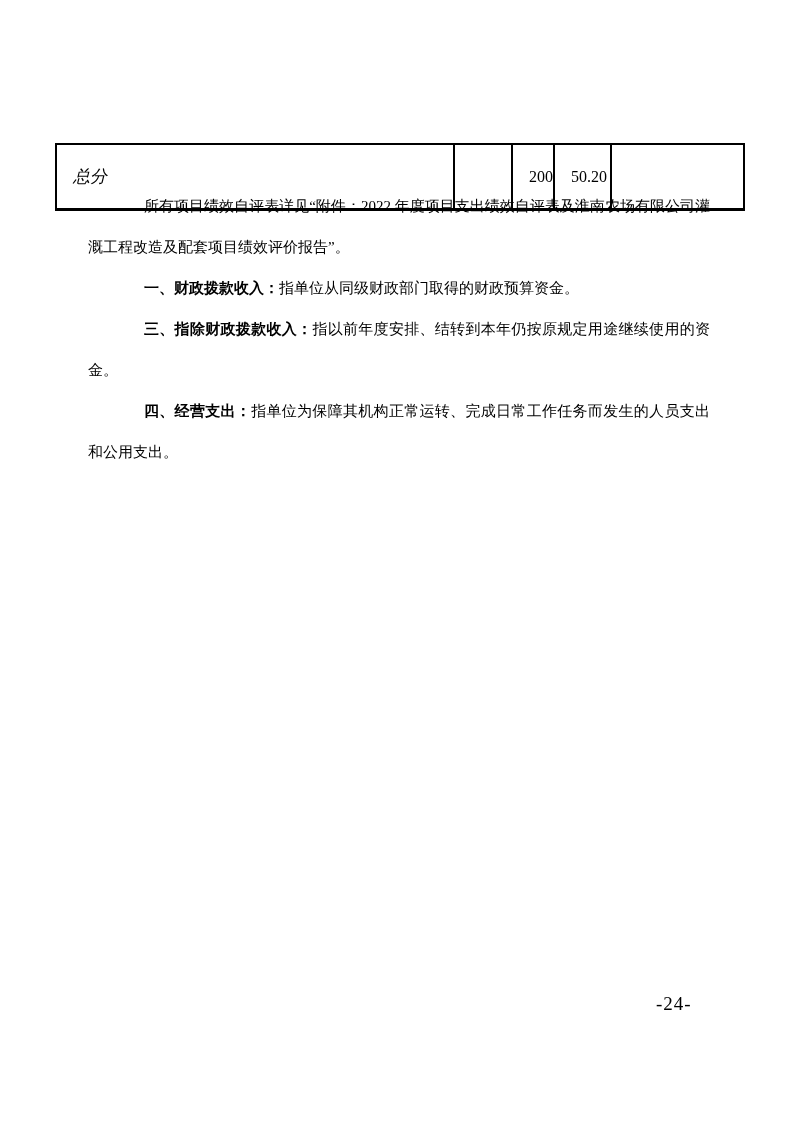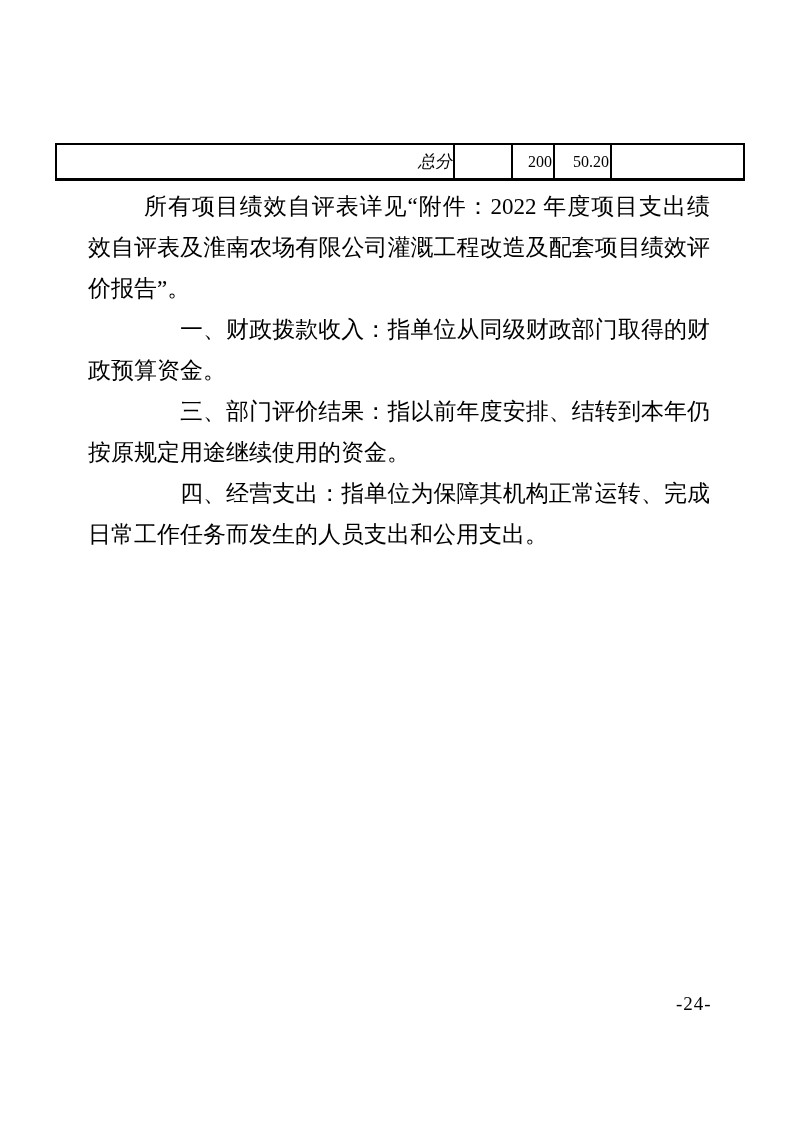--- a/index.html
+++ b/index.html
@@ -19,49 +19,49 @@
     left: 55px;
     top: 143px;
     width: 688px;
     border-collapse: collapse;
     table-layout: fixed;
   }
   .score-table td {
     border: 2px solid #000;
     border-bottom: 3px solid #000;
     height: 31px;
-    padding: 1px;
-    text-align: right;
+    padding: 16px;
+    text-align: left;
     vertical-align: middle;
     font-size: 16px;
     overflow: hidden;
     white-space: nowrap;
   }
   .score-table td.cell-label { font-style: italic; font-size: 17px; }
   
   .body-text {
     position: absolute;
     left: 88px;
     top: 186px;
     width: 622px;
-    font-size: 23px;
+    font-size: 15px;
     line-height: 41px;
     text-align: justify;
   }
   .body-text p { margin: 0; text-indent: 56px; }
   .bold { font-weight: bold; }
-  .term { font-weight: normal; margin-left: 36px; }
+  .term { font-weight: bold; }
   .heading-part {
     font-weight: bold;
     font-family: "Liberation Sans", "DejaVu Sans", sans-serif;
   }
   
   .page-number {
     position: absolute;
-    left: 676px;
+    left: 656px;
     top: 993px;
     font-size: 19px;
     letter-spacing: 1px;
   }
 </style>
 </head>
 <body>
 
 <div class="page">
 
@@ -81,19 +81,19 @@
         <td>50.20</td>
         <td></td>
       </tr>
     </tbody>
   </table>
 
   <div class="body-text">
     <p>所有项目绩效自评表详见“附件：2022 年度项目支出绩效自评表及淮南农场有限公司灌溉工程改造及配套项目绩效评价报告”。</p>
 
     <p><span class="term">一、财政拨款收入：</span><span>指单位从同级财政部门取得的财政预算资金。</span></p>
-    <p><span class="term">三、部门评价结果：</span><span>指以前年度安排、结转到本年仍按原规定用途继续使用的资金。</span></p>
+    <p><span class="term">三、指除财政拨款收入：</span><span>指以前年度安排、结转到本年仍按原规定用途继续使用的资金。</span></p>
     <p><span class="term">四、经营支出：</span><span>指单位为保障其机构正常运转、完成日常工作任务而发生的人员支出和公用支出。</span></p>
   </div>
 
   <div class="page-number">-24-</div>
 
 </div>
 
 </body></html>

